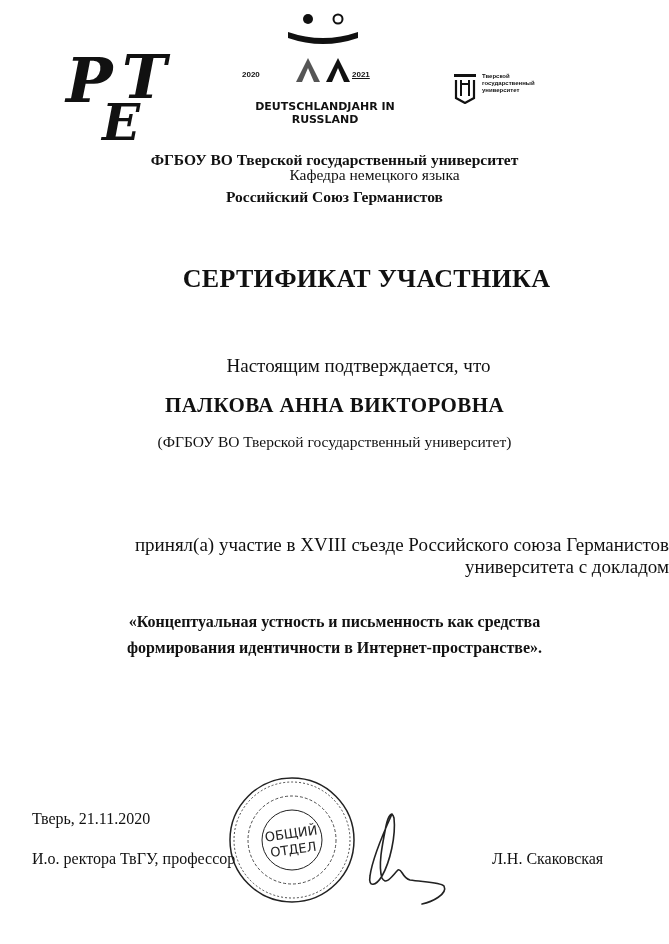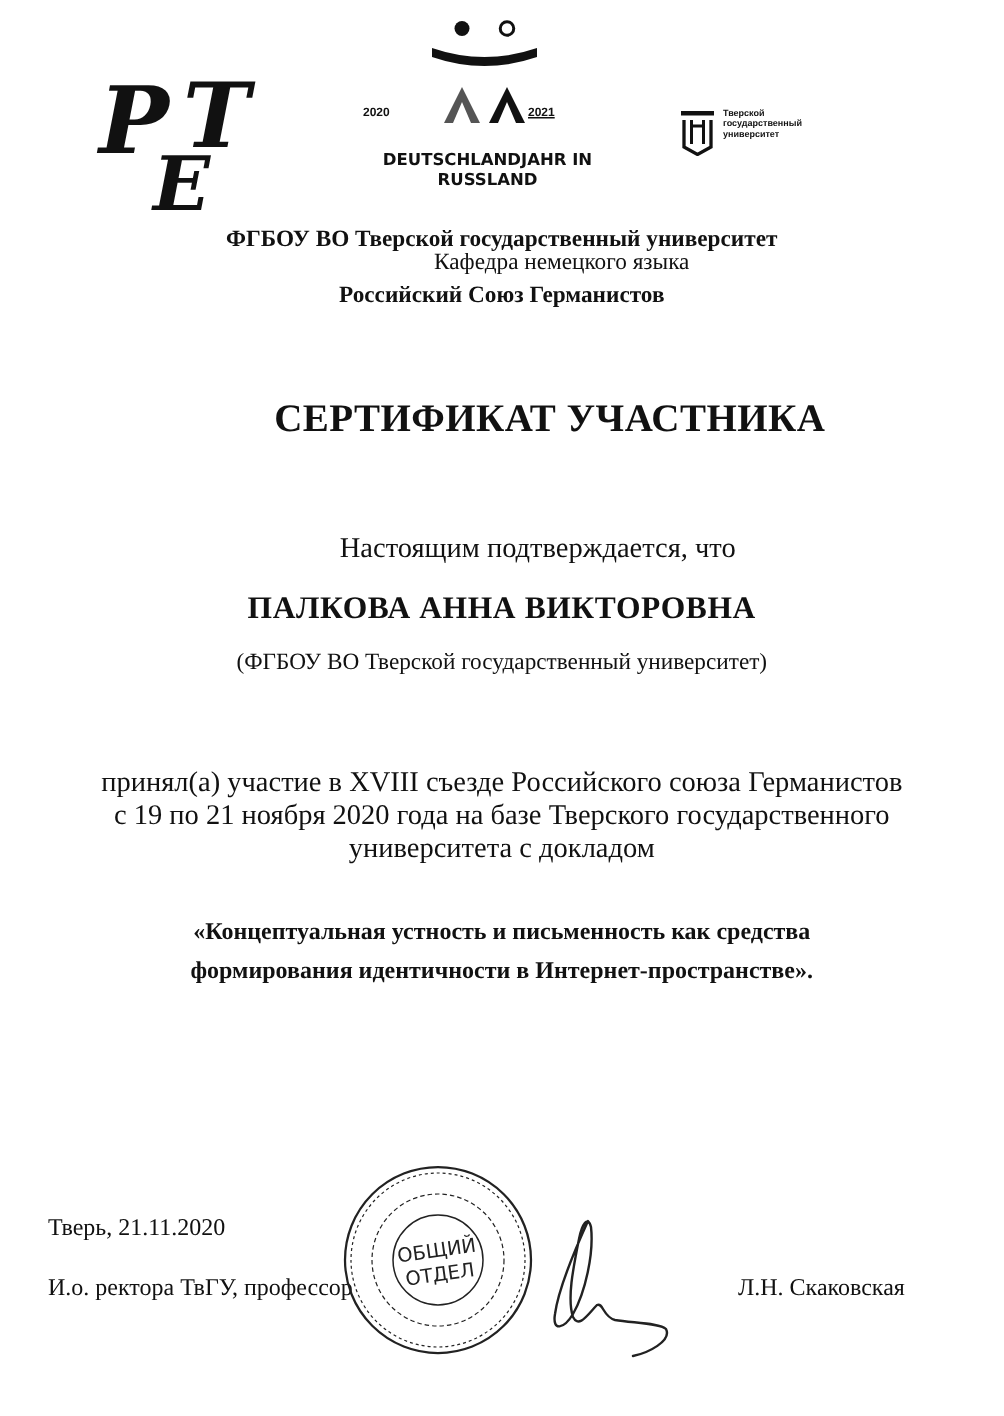--- a/index.html
+++ b/index.html
@@ -22,21 +22,21 @@
 
   .hdr1 { top: 151px; font-size: 15.5px; font-weight: bold; }
   .hdr2 { top: 166px; font-size: 15.5px; padding-left: 40px; }
   .hdr3 { top: 188px; font-size: 15.5px; font-weight: bold; }
 
   .title { top: 264px; font-size: 26px; font-weight: bold; letter-spacing: 0.3px; padding-left: 32px; }
   .confirm { top: 355px; font-size: 19px; margin-left: 24px; }
   .name { top: 393px; font-size: 21px; font-weight: bold; letter-spacing: 0.4px; }
   .org { top: 433px; font-size: 15.5px; }
 
-  .body-text { top: 511px; font-size: 19px; line-height: 22px; }
+  .body-text { top: 534px; font-size: 19px; line-height: 22px; text-align: right; }
   .report { top: 609px; font-size: 16px; font-weight: bold; line-height: 26px; }
 
   .place-date { left: 32px; top: 810px; font-size: 16px; }
   .signer-role { left: 32px; top: 850px; font-size: 16px; }
   .signer-name { left: 492px; top: 850px; font-size: 16px; }
 
   .stamp { left: 228px; top: 776px; width: 128px; height: 128px; }
   .signature { left: 362px; top: 806px; width: 100px; height: 100px; }
 </style>
 </head>
@@ -80,21 +80,20 @@
 <div class="abs center hdr2">Кафедра немецкого языка</div>
 <div class="abs center hdr3">Российский Союз Германистов</div>
 
 <div class="abs center title">СЕРТИФИКАТ УЧАСТНИКА</div>
 <div class="abs center confirm">Настоящим подтверждается, что</div>
 <div class="abs center name">ПАЛКОВА АННА ВИКТОРОВНА</div>
 <div class="abs center org">(ФГБОУ ВО Тверской государственный университет)</div>
 
 <div class="abs center body-text">
   <div>принял(а) участие в XVIII съезде Российского союза Германистов</div>
-  <div>с 19 по 21 ноября 2020 года на базе Тверского государственного</div>
   <div>университета с докладом</div>
 </div>
 <div class="abs center report">
   <div>«Концептуальная устность и письменность как средства</div>
   <div>формирования идентичности в Интернет-пространстве».</div>
 </div>
 
 <div class="abs place-date">Тверь, 21.11.2020</div>
 <div class="abs signer-role">И.о. ректора ТвГУ, профессор</div>
 <div class="abs signer-name">Л.Н. Скаковская</div>

